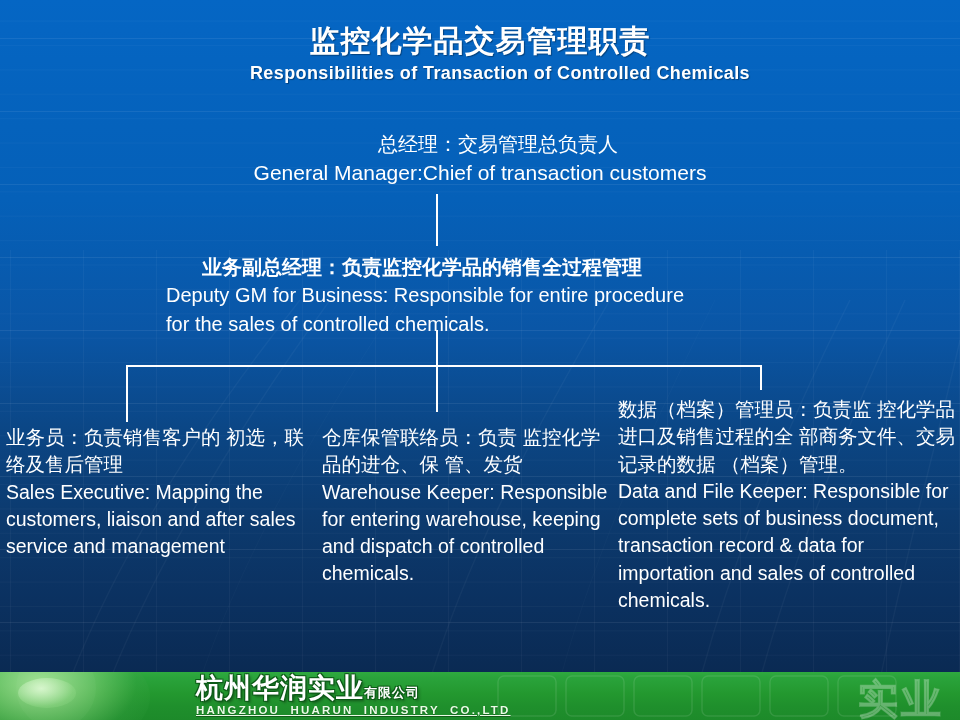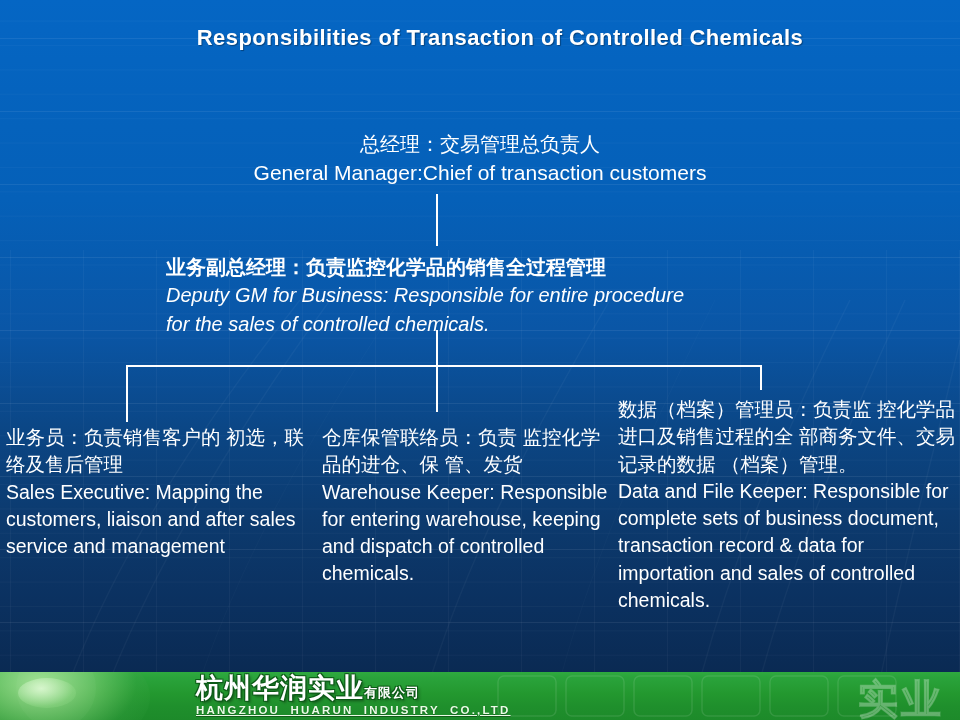--- a/index.html
+++ b/index.html
@@ -78,55 +78,56 @@
     text-align: center;
   }
   .title-cn {
     font-size: 30px;
     font-weight: bold;
     letter-spacing: 1px;
     line-height: 1.25;
     text-shadow: 1px 1px 1px rgba(0,0,0,0.35);
   }
   .title-en {
-    font-size: 22px;
+    font-size: 18px;
     font-weight: bold;
     letter-spacing: 0.4px;
     line-height: 1.3;
     margin-top: 2px;
     text-shadow: 1px 1px 1px rgba(0,0,0,0.35);
     margin-left: 40px;
   }
 
   
   .node { position: absolute; }
   .node .cn {
     font-size: 19px;
     line-height: 1.42;
     white-space: pre-line;
+    padding-left: 36px;
   }
   .node .en {
     font-size: 19px;
     line-height: 1.42;
     white-space: pre-line;
   }
 
   #node-gm {
     left: 0; right: 0; top: 130px;
     text-align: center;
   }
   #node-gm .cn { font-size: 20px; }
   #node-gm .en { font-size: 21px; }
 
   #node-deputy {
     left: 166px; top: 253px; width: 660px;
     text-align: left;
   }
   #node-deputy .cn { font-size: 20px; font-weight: bold; }
-  #node-deputy .en { font-size: 20px; font-style: italic; }
+  #node-deputy .en { font-size: 20px; }
 
   .leaf { position: absolute; text-align: left; }
   .leaf .cn { font-size: 19.5px; line-height: 1.40; }
   .leaf .en { font-size: 19.5px; line-height: 1.40; }
 
   #node-sales   { left: 6px;   top: 424px; width: 300px; }
   #node-wh      { left: 322px; top: 424px; width: 290px; }
   #node-data    { left: 618px; top: 396px; width: 338px; }
 
   
@@ -238,20 +239,21 @@
         <path d="M 880 380 C 905 255, 940 130, 960 40"></path>
       </g>
       <g fill="none" stroke="#ffffff" stroke-opacity="0.045" stroke-width="1">
         <path d="M 200 380 C 245 250, 320 120, 400 0"></path>
         <path d="M 560 380 C 595 250, 655 120, 715 0"></path>
       </g>
     </svg>
   </div>
 
   <div class="title-block">
+    <div class="title-cn">监控化学品交易管理职责</div>
     <div class="title-en">Responsibilities of Transaction of Controlled Chemicals</div>
   </div>
 
   <div class="node" id="node-gm">
     <div class="cn">总经理：交易管理总负责人</div>
     <div class="en">General Manager:Chief of transaction customers</div>
   </div>
 
   <div class="line" id="conn-gm-deputy"></div>
 

